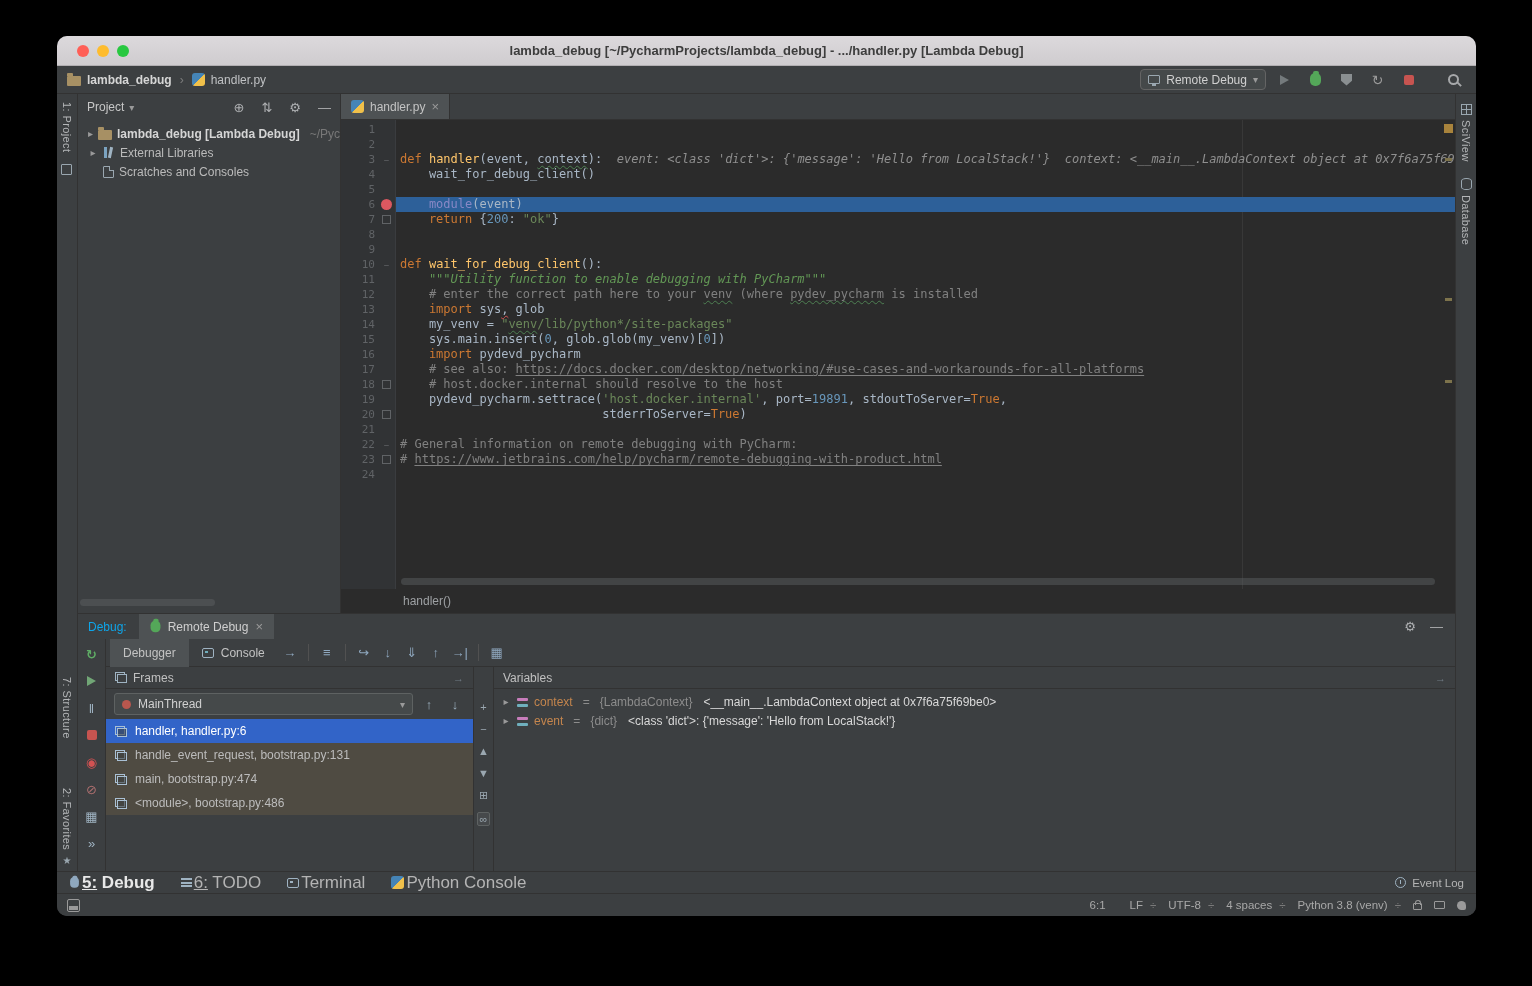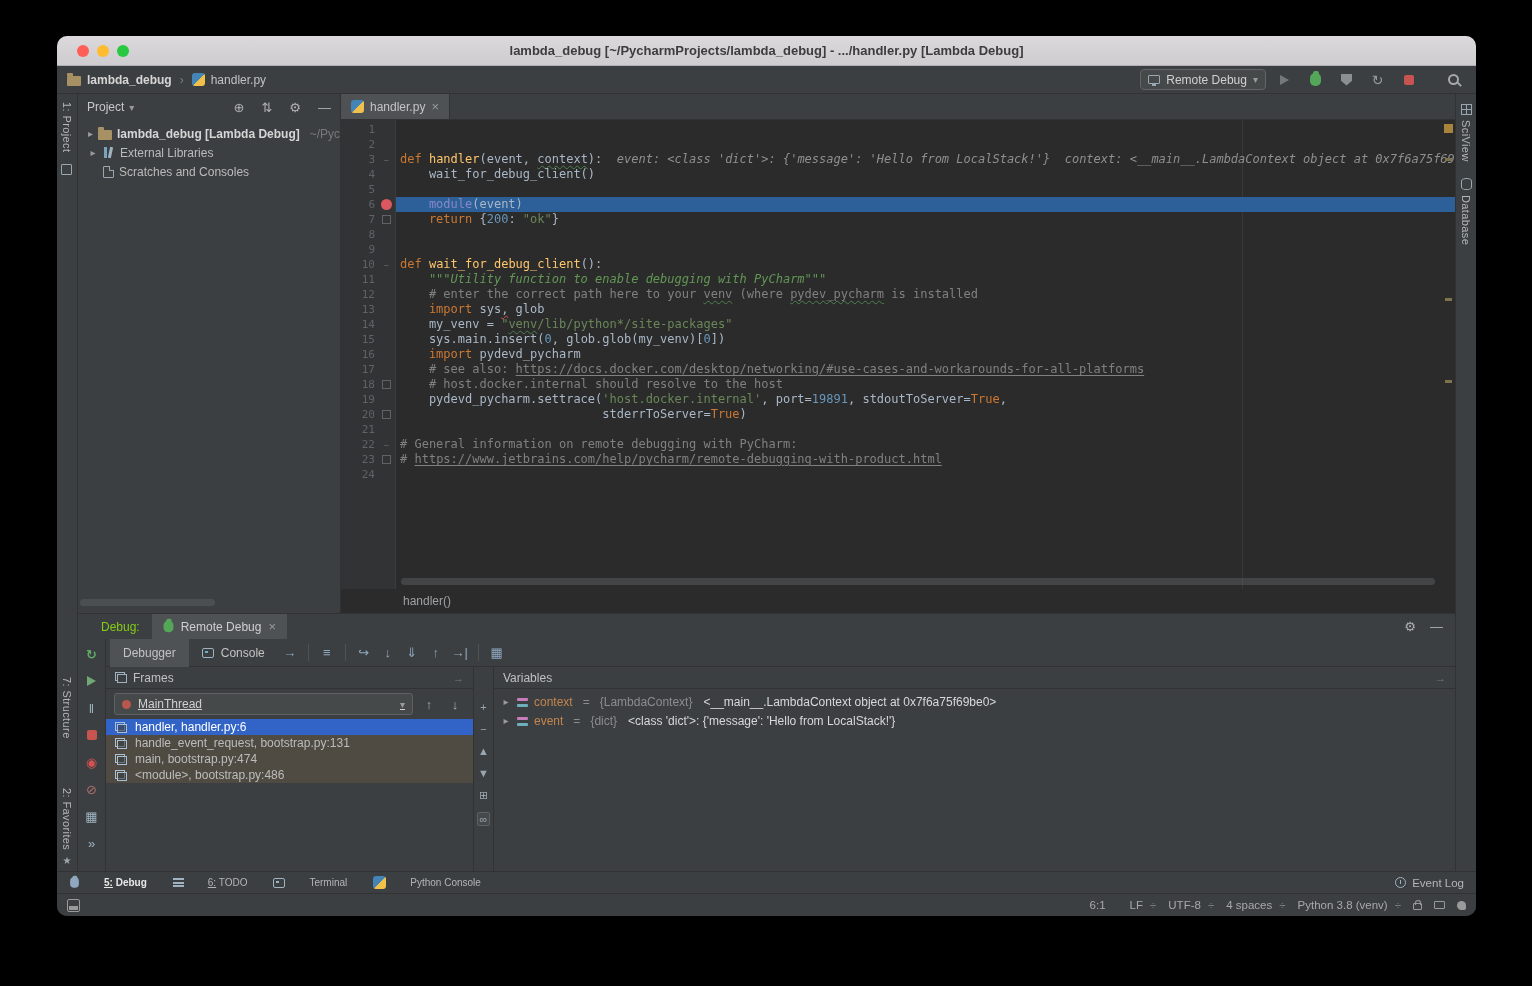--- a/index.html
+++ b/index.html
@@ -108,21 +108,21 @@
   .emark{position:absolute;background:#a8833c;}
   .emark.sq{right:2px;top:4px;width:9px;height:9px;}
   .emark.d1{right:3px;top:38px;width:7px;height:3px;background:#7d734c;}
   .emark.d2{right:3px;top:178px;width:7px;height:3px;background:#7d734c;}
   .emark.d3{right:3px;top:260px;width:7px;height:3px;background:#7d734c;}
   .breadcrumbs{height:24px;flex:0 0 auto;display:flex;align-items:center;padding-left:62px;color:#9da0a3;background:#2b2b2b;}
 
   
   .debug{height:258px;flex:0 0 auto;border-top:1px solid #323232;background:#3c3f41;display:flex;flex-direction:column;}
   .d-header{height:25px;flex:0 0 auto;display:flex;align-items:center;padding:0 0 0 10px;gap:12px;}
-  .d-label{color:#84cc16;margin-left:13px;}
+  .d-label{color:#0ea5e9;}
   .d-tab{display:flex;align-items:center;gap:7px;background:#4e5254;height:25px;padding:0 11px;color:#cfcfcf;}
   .dh-right{margin-left:auto;display:flex;align-items:center;gap:14px;padding-right:12px;}
   .dh-right .ph-ic{margin-left:0;}
   .d-body{flex:1 1 auto;display:flex;min-height:0;}
   .d-vbar{width:28px;flex:0 0 auto;display:flex;flex-direction:column;align-items:center;padding-top:6px;gap:9px;border-right:1px solid #323232;}
   .vb{width:18px;height:18px;display:flex;align-items:center;justify-content:center;font-size:13px;color:#9fb3c2;}
   .vb.green{color:#5fad65;font-weight:bold;}
   .vb.red{color:#d25252;}
   .vb.dimred{color:#b07070;}
   .d-main{flex:1 1 auto;display:flex;flex-direction:column;min-width:0;}
@@ -134,26 +134,26 @@
   .tb-ic{width:24px;height:24px;display:flex;align-items:center;justify-content:center;color:#8fa8bf;font-size:13px;}
   .vsep{width:1px;height:17px;background:#515151;margin:0 6px;}
   .dim-arrow{margin-left:auto;color:#6f7b84;font-size:11px;}
   .d-content{flex:1 1 auto;display:flex;min-height:0;}
   .frames{width:368px;flex:0 0 auto;border-right:1px solid #323232;display:flex;flex-direction:column;}
   .pane-h{height:22px;flex:0 0 auto;display:flex;align-items:center;padding:0 9px;gap:6px;color:#c0c0c0;border-bottom:1px solid #323232;}
   .ic-frames{width:12px;height:11px;position:relative;}
   .ic-frames::before{content:"";position:absolute;left:0;top:0;width:8px;height:7px;border:1px solid #9fb3c2;}
   .ic-frames::after{content:"";position:absolute;right:0;bottom:0;width:8px;height:7px;border:1px solid #9fb3c2;background:#3c3f41;}
   .thread-row{height:30px;flex:0 0 auto;display:flex;align-items:center;padding:0 8px;gap:6px;}
-  .thread-combo{flex:1;height:22px;background:#45494a;border:1px solid #5e6262;border-radius:3px;display:flex;align-items:center;padding:0 7px;gap:7px;color:#d0d0d0;text-decoration:underline;}
+  .thread-combo{flex:1;height:22px;background:#45494a;border:1px solid #5e6262;border-radius:3px;display:flex;align-items:center;padding:0 7px;gap:7px;color:#d0d0d0;}
   .thread-combo .chev{margin-left:auto;}
   .ic-thread{width:9px;height:9px;border-radius:50%;background:#b9574e;}
   .arrowbtn{width:20px;text-align:center;color:#9fb3c2;font-size:13px;}
   .frame-list{flex:1;overflow:hidden;color:#bcbcbc;}
-  .f-row{height:16px;display:flex;align-items:center;gap:8px;padding-left:9px;}
+  .f-row{height:24px;display:flex;align-items:center;gap:8px;padding-left:9px;}
   .f-row.sel{background:#3264c8;color:#fff;}
   .f-row.lib{background:#4f4b42;}
   .ic-frame{width:12px;height:11px;position:relative;flex:0 0 auto;}
   .ic-frame::before{content:"";position:absolute;left:0;top:0;width:8px;height:7px;border:1px solid #a9c0d4;}
   .ic-frame::after{content:"";position:absolute;right:0;bottom:0;width:8px;height:7px;border:1px solid #a9c0d4;background:rgba(60,63,65,.6);}
   .vstrip{width:20px;flex:0 0 auto;border-right:1px solid #323232;display:flex;flex-direction:column;align-items:center;padding-top:34px;gap:10px;color:#9aa7b0;font-size:11px;}
   .vstrip .inf{border:1px solid #5e6262;background:#46494b;border-radius:2px;padding:0 2px;}
   .vars{flex:1 1 auto;display:flex;flex-direction:column;min-width:0;}
   .var-list{flex:1;padding-top:3px;overflow:hidden;}
   .v-row{height:19px;display:flex;align-items:center;gap:6px;padding-left:7px;white-space:nowrap;overflow:hidden;}
@@ -161,21 +161,21 @@
   .ic-var{width:11px;height:10px;position:relative;flex:0 0 auto;}
   .ic-var::before{content:"";position:absolute;top:1px;left:0;right:0;height:3px;background:#c77dbb;border-radius:1px;}
   .ic-var::after{content:"";position:absolute;bottom:0;left:0;right:0;height:3px;background:#6fafbd;border-radius:1px;}
   .v-name{color:#c4854d;}
   .v-eq,.v-type{color:#8c8c8c;margin-left:4px;}
   .v-val{color:#d8d8d8;margin-left:5px;}
 
   
   .twbar{height:22px;flex:0 0 auto;border-top:1px solid #323232;background:#3c3f41;display:flex;align-items:center;padding:0 12px;}
   .tw-left{display:flex;align-items:center;gap:26px;}
-  .tw-item{display:flex;align-items:center;gap:24px;color:#b4b4b4;font-size:10px;text-align:right;}
+  .tw-item{display:flex;align-items:center;gap:2px;color:#b4b4b4;font-size:17px;text-align:right;}
   .tw-item.active .tw-label{color:#e8e8e8;font-weight:bold;}
   .tw-label{display:inline-block;}
   .tw-label.mnemonic::first-letter{text-decoration:underline;}
   .ic-todo{width:11px;height:9px;border-top:2px solid #9fb3c2;border-bottom:2px solid #9fb3c2;position:relative;}
   .ic-todo::before{content:"";position:absolute;top:1.5px;left:0;right:0;height:2px;background:#9fb3c2;}
   .ic-term{width:12px;height:10px;border:1px solid #9fb3c2;border-radius:2px;position:relative;}
   .ic-term::before{content:"";position:absolute;left:2px;top:2px;width:3px;height:2px;background:#9fb3c2;}
   .ic-bug.mini{transform:scale(.8);background:#8fa8bf;}
   .ic-bug.mini::before{background:#8fa8bf;}
   .tw-right{margin-left:auto;display:flex;align-items:center;gap:6px;color:#b4b4b4;font-size:11.5px;}

